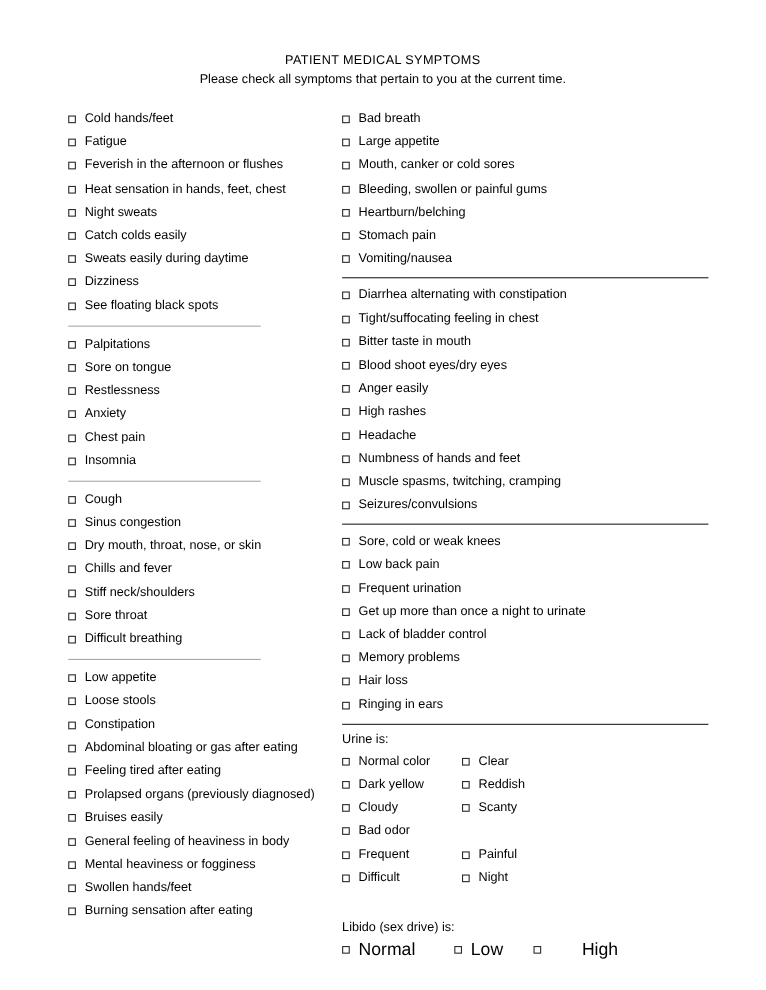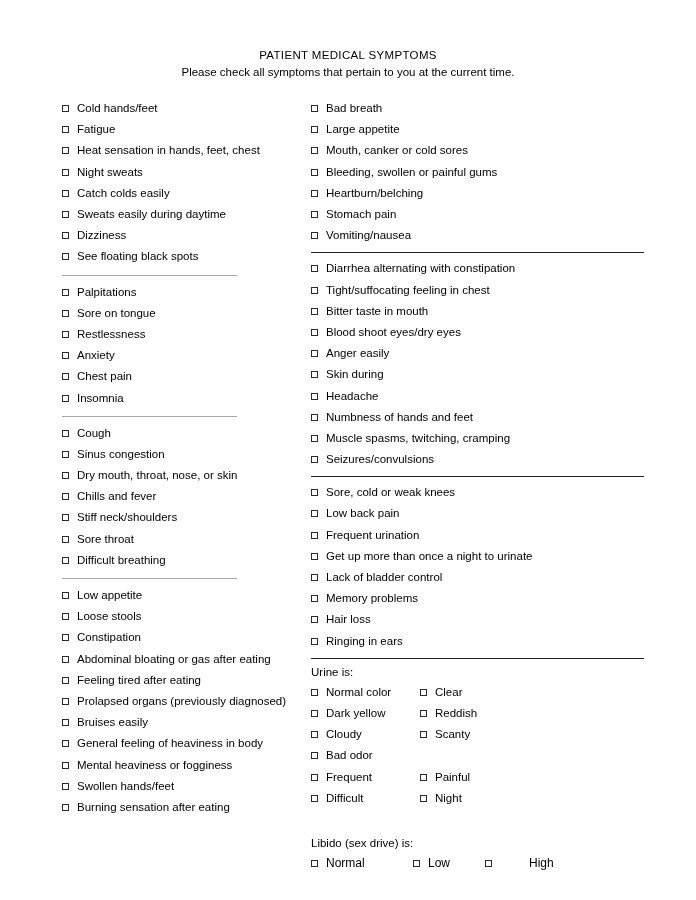--- a/index.html
+++ b/index.html
@@ -100,21 +100,21 @@
   .opt {
     display: flex;
     align-items: flex-start;
   }
   .opt-a { width: 109px; flex: 0 0 auto; }
   .opt-b { flex: 0 0 auto; }
   .lib-row {
     display: flex;
     align-items: center;
     padding: 4.1px 0;
-    font-size: 12px;
+    font-size: 16px;
     line-height: 13px;
   }
   .lib-1 { width: 102px; flex: 0 0 auto; }
   .lib-2 { width: 72px; flex: 0 0 auto; }
   .lib-3 { flex: 0 0 auto; gap: 29px; }
   .spacer-lib { height: 26px; }
 </style>
 </head>
 <body>
 
@@ -133,20 +133,24 @@
         <div class="item">
             <span class="cbox"></span>
             <span class="lbl">Cold hands/feet</span>
           </div>
         <div class="item">
             <span class="cbox"></span>
             <span class="lbl">Fatigue</span>
           </div>
         <div class="item">
             <span class="cbox"></span>
+            <span class="lbl">Feverish in the afternoon or flushes</span>
+          </div>
+        <div class="item">
+            <span class="cbox"></span>
             <span class="lbl">Heat sensation in hands, feet, chest</span>
           </div>
         <div class="item">
             <span class="cbox"></span>
             <span class="lbl">Night sweats</span>
           </div>
         <div class="item">
             <span class="cbox"></span>
             <span class="lbl">Catch colds easily</span>
           </div>
@@ -328,21 +332,21 @@
         <div class="item">
             <span class="cbox"></span>
             <span class="lbl">Blood shoot eyes/dry eyes</span>
           </div>
         <div class="item">
             <span class="cbox"></span>
             <span class="lbl">Anger easily</span>
           </div>
         <div class="item">
             <span class="cbox"></span>
-            <span class="lbl">Skin during</span>
+            <span class="lbl">High rashes</span>
           </div>
         <div class="item">
             <span class="cbox"></span>
             <span class="lbl">Headache</span>
           </div>
         <div class="item">
             <span class="cbox"></span>
             <span class="lbl">Numbness of hands and feet</span>
           </div>
         <div class="item">

